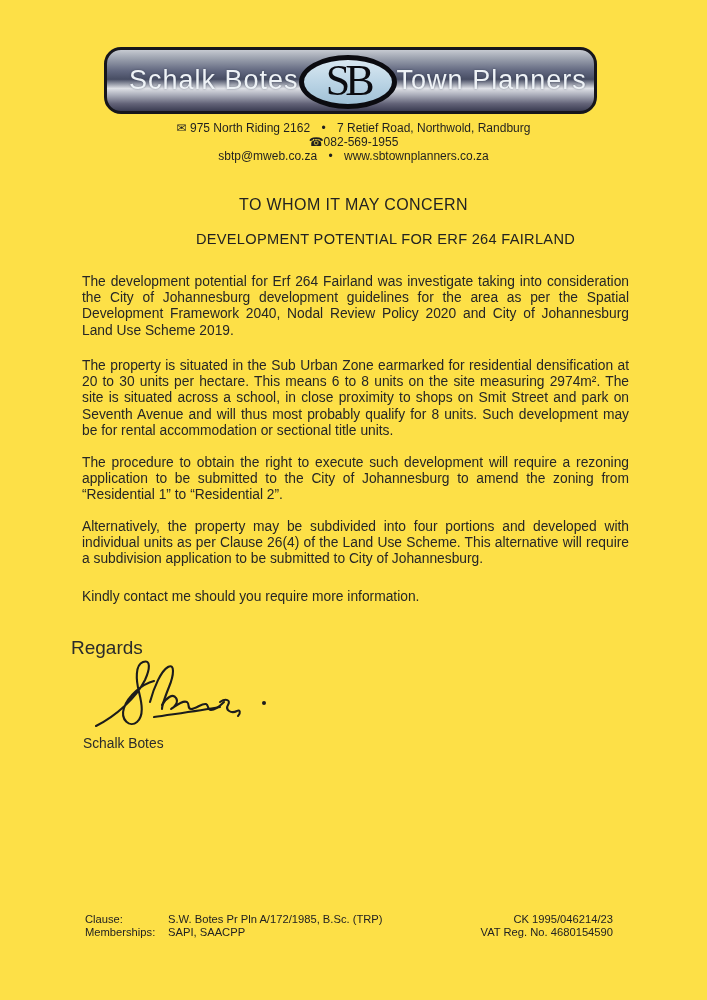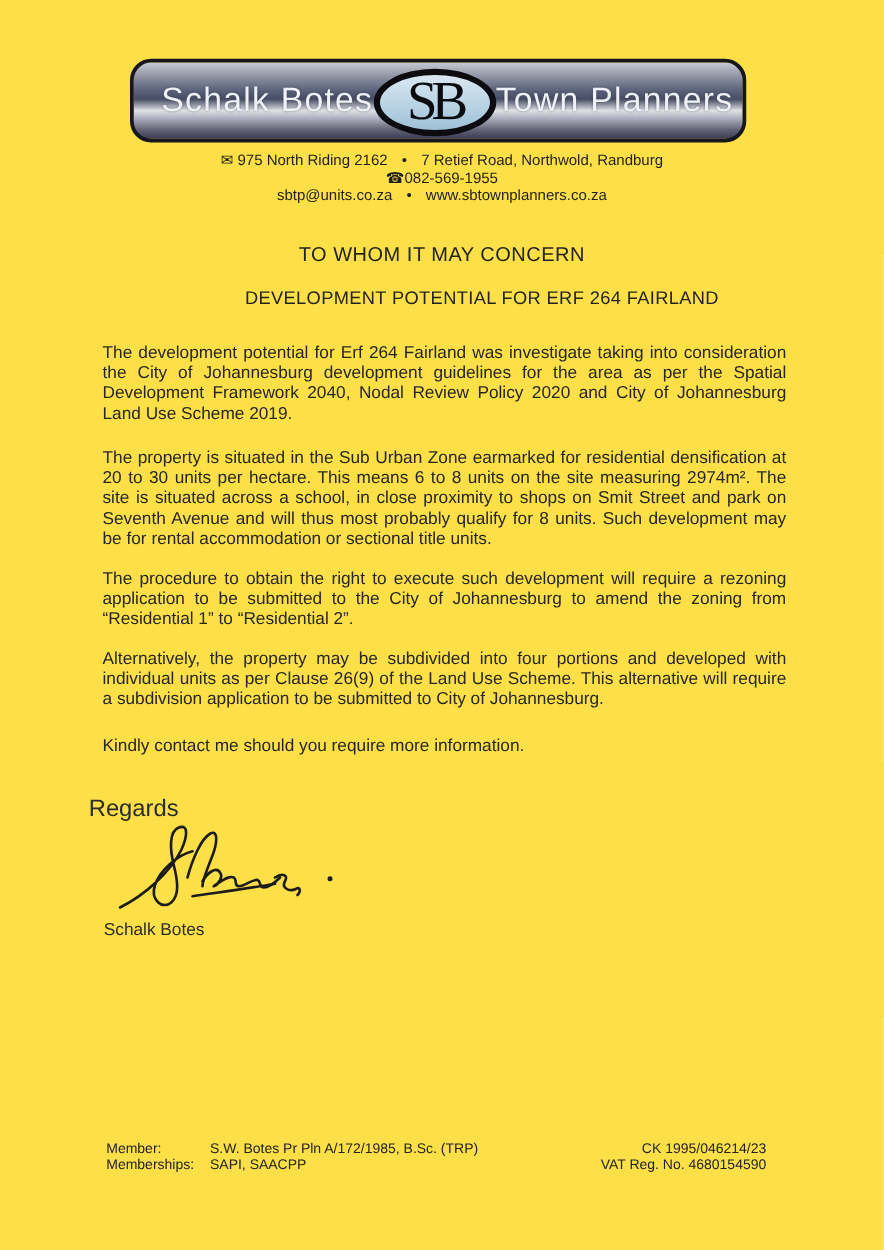--- a/index.html
+++ b/index.html
@@ -102,33 +102,33 @@
     <div>
       <span class="glyph">✉</span>
       <span>975 North Riding 2162</span>
       <span class="sep">•</span>
       <span>7 Retief Road, Northwold, Randburg</span>
     </div>
     <div>
       <span class="glyph">☎</span><span>082-569-1955</span>
     </div>
     <div>
-      <span>sbtp@units.co.za</span>
+      <span>sbtp@mweb.co.za</span>
       <span class="sep">•</span>
       <span>www.sbtownplanners.co.za</span>
     </div>
   </div>
 
   <div class="title title-1">TO WHOM IT MAY CONCERN</div>
   <div class="title title-2">DEVELOPMENT POTENTIAL FOR ERF 264 FAIRLAND</div>
 
   <p class="para para-1">The development potential for Erf 264 Fairland was investigate taking into consideration the City of Johannesburg development guidelines for the area as per the Spatial Development Framework 2040, Nodal Review Policy 2020 and City of Johannesburg Land Use Scheme 2019.</p>
   <p class="para para-2">The property is situated in the Sub Urban Zone earmarked for residential densification at 20 to 30 units per hectare. This means 6 to 8 units on the site measuring 2974m². The site is situated across a school, in close proximity to shops on Smit Street and park on Seventh Avenue and will thus most probably qualify for 8 units. Such development may be for rental accommodation or sectional title units.</p>
   <p class="para para-3">The procedure to obtain the right to execute such development will require a rezoning application to be submitted to the City of Johannesburg to amend the zoning from “Residential 1” to “Residential 2”.</p>
-  <p class="para para-4">Alternatively, the property may be subdivided into four portions and developed with individual units as per Clause 26(9) of the Land Use Scheme. This alternative will require a subdivision application to be submitted to City of Johannesburg.</p>
+  <p class="para para-4">Alternatively, the property may be subdivided into four portions and developed with individual units as per Clause 26(4) of the Land Use Scheme. This alternative will require a subdivision application to be submitted to City of Johannesburg.</p>
   <p class="para para-5">Kindly contact me should you require more information.</p>
 
   <div class="regards">Regards</div>
 
   <div class="sig-wrap">
     <svg width="175" height="80" viewBox="0 0 175 80">
       <g fill="none" stroke="#1c1c1c" stroke-width="2.1" stroke-linecap="round" stroke-linejoin="round">
         <path d="M4 70 C 24 60, 44 42, 53 24 C 58 13, 59 3, 51 6 C 43 9, 44 24, 47 36 C 50 48, 52 60, 45 66 C 38 72, 28 64, 32 52 C 36 40, 50 28, 62 25"></path>
         <path d="M58 46 C 62 31, 69 15, 76 11 C 83 7, 82 19, 77 31 C 73 41, 70 49, 70 53"></path>
         <path d="M70 49 C 74 42, 81 37, 84 42 C 87 46, 82 52, 79 53 C 85 49, 91 44, 95 46 C 98 48, 95 53, 99 53 C 104 53, 110 47, 114 48 C 117 49, 115 54, 119 54 C 123 54, 128 50, 132 46"></path>
@@ -136,21 +136,21 @@
         <path d="M128 46 C 134 42, 139 44, 136 49 C 133 54, 139 58, 145 55 C 148 53, 149 57, 146 60"></path>
       </g>
     </svg>
   </div>
   <div class="sig-dot"></div>
 
   <div class="sender-name">Schalk Botes</div>
 
   <div class="footer-left">
     <div class="row">
-      <span class="lbl">Member:</span>
+      <span class="lbl">Clause:</span>
       <span>S.W. Botes Pr Pln A/172/1985, B.Sc. (TRP)</span>
     </div>
     <div class="row">
       <span class="lbl">Memberships:</span>
       <span>SAPI, SAACPP</span>
     </div>
   </div>
   <div class="footer-right">
     <div>CK 1995/046214/23</div>
     <div>VAT Reg. No. 4680154590</div>

